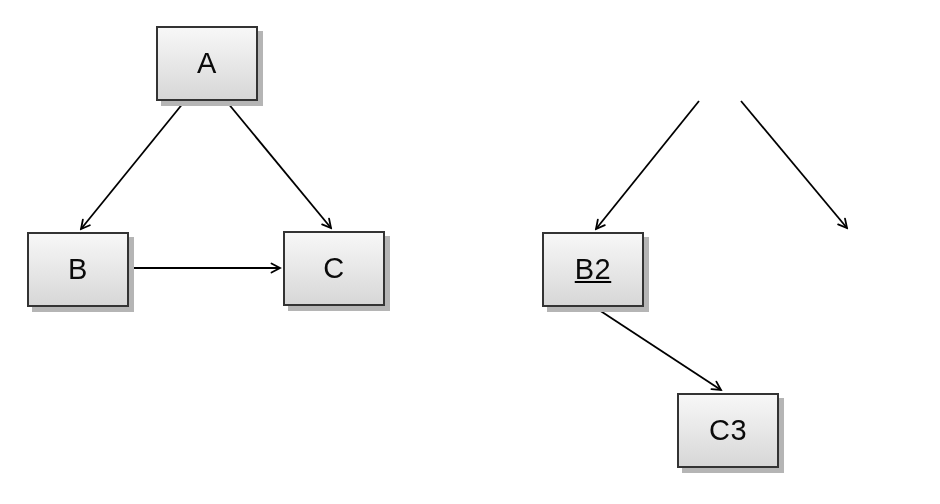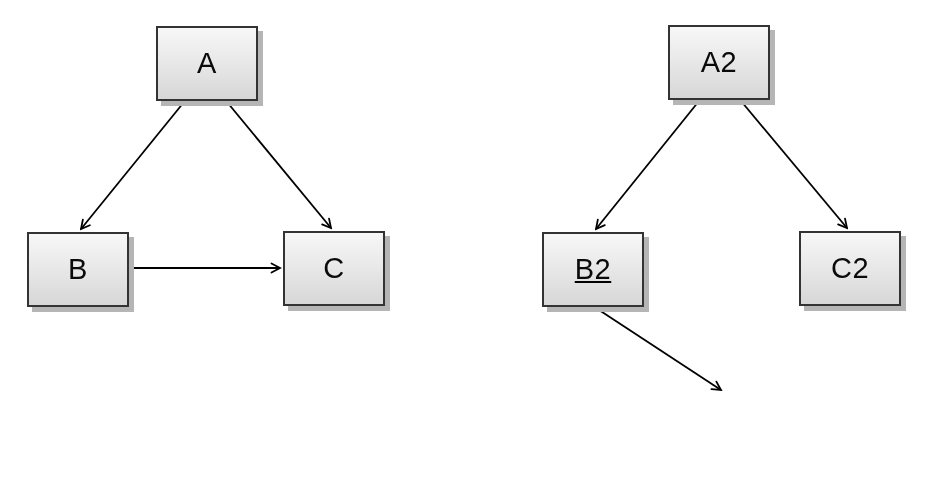--- a/index.html
+++ b/index.html
@@ -89,23 +89,20 @@
 
   <div class="node pos-A">
     <span class="node-label">A</span>
   </div>
   <div class="node pos-B">
     <span class="node-label">B</span>
   </div>
   <div class="node pos-C">
     <span class="node-label">C</span>
   </div>
-  <div class="node pos-A2">
-    <span class="node-label">A2</span>
-  </div>
   <div class="node pos-B2">
     <span class="node-label">B2</span>
   </div>
-  <div class="node pos-C2">
-    <span class="node-label">C2</span>
+  <div class="node pos-C3">
+    <span class="node-label">C3</span>
   </div>
 
 </div>
 
 </body></html>

